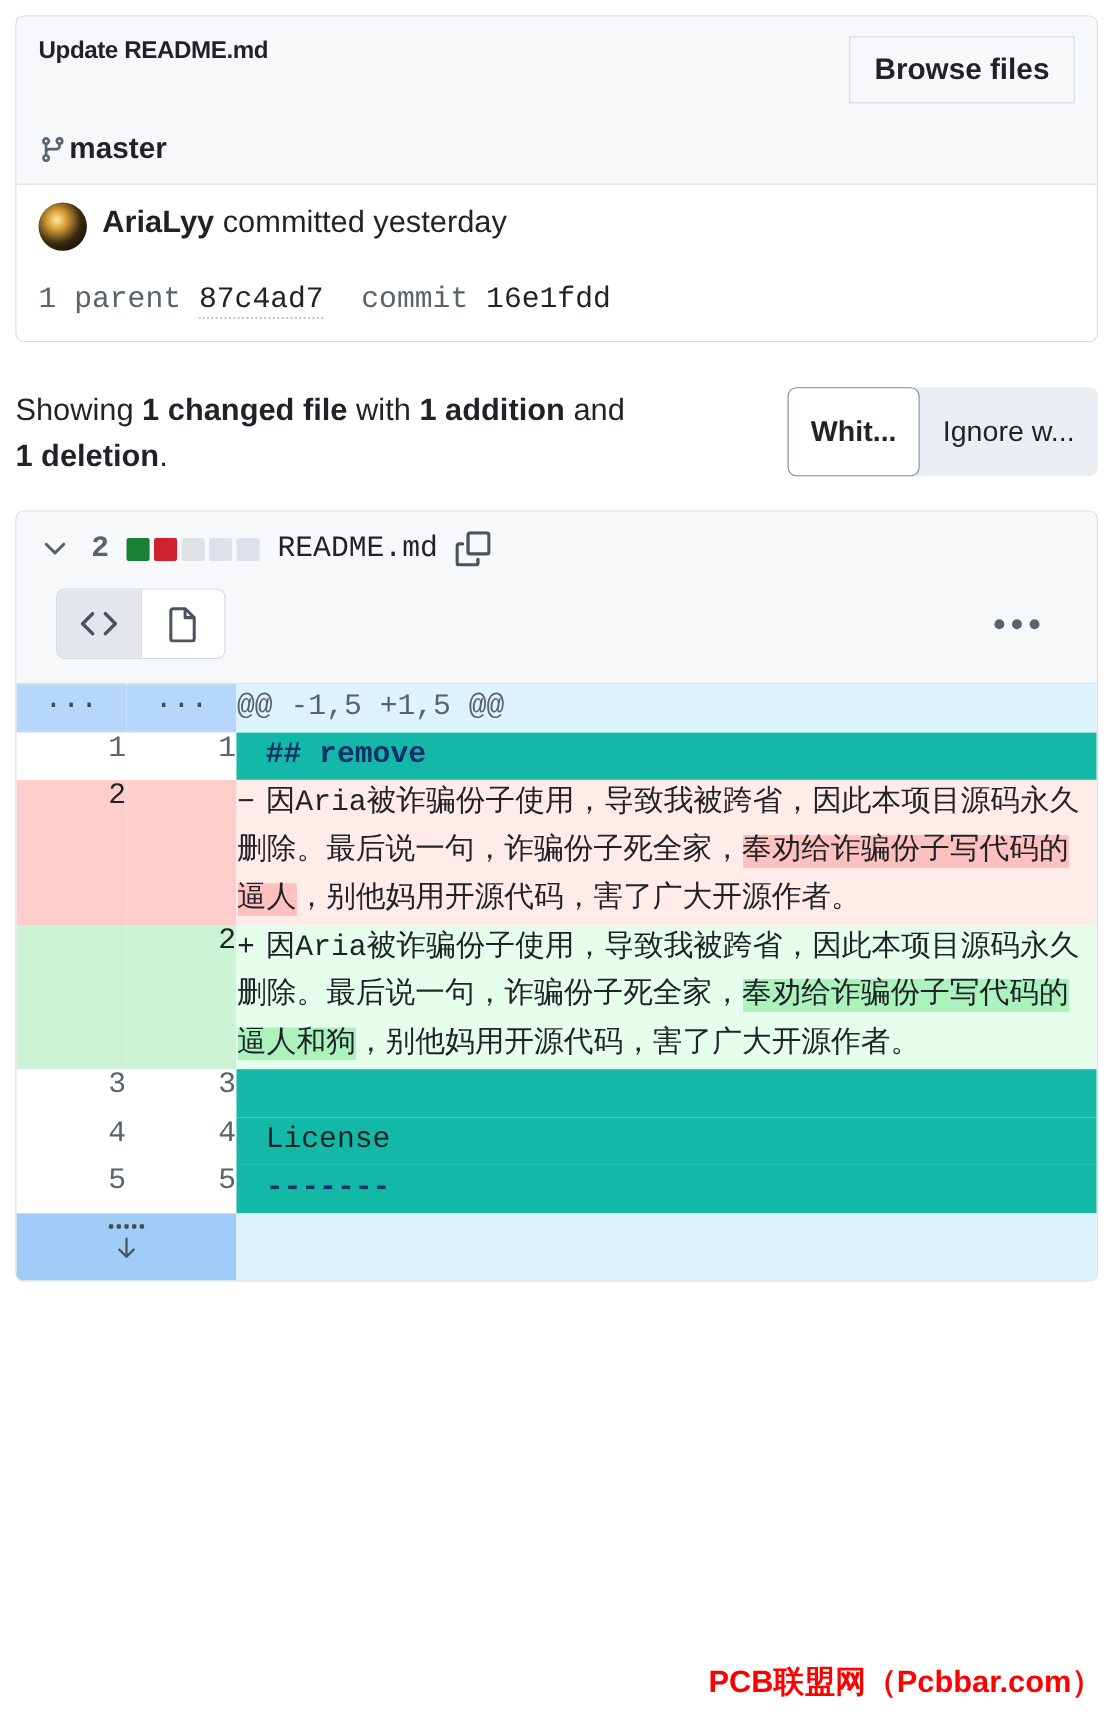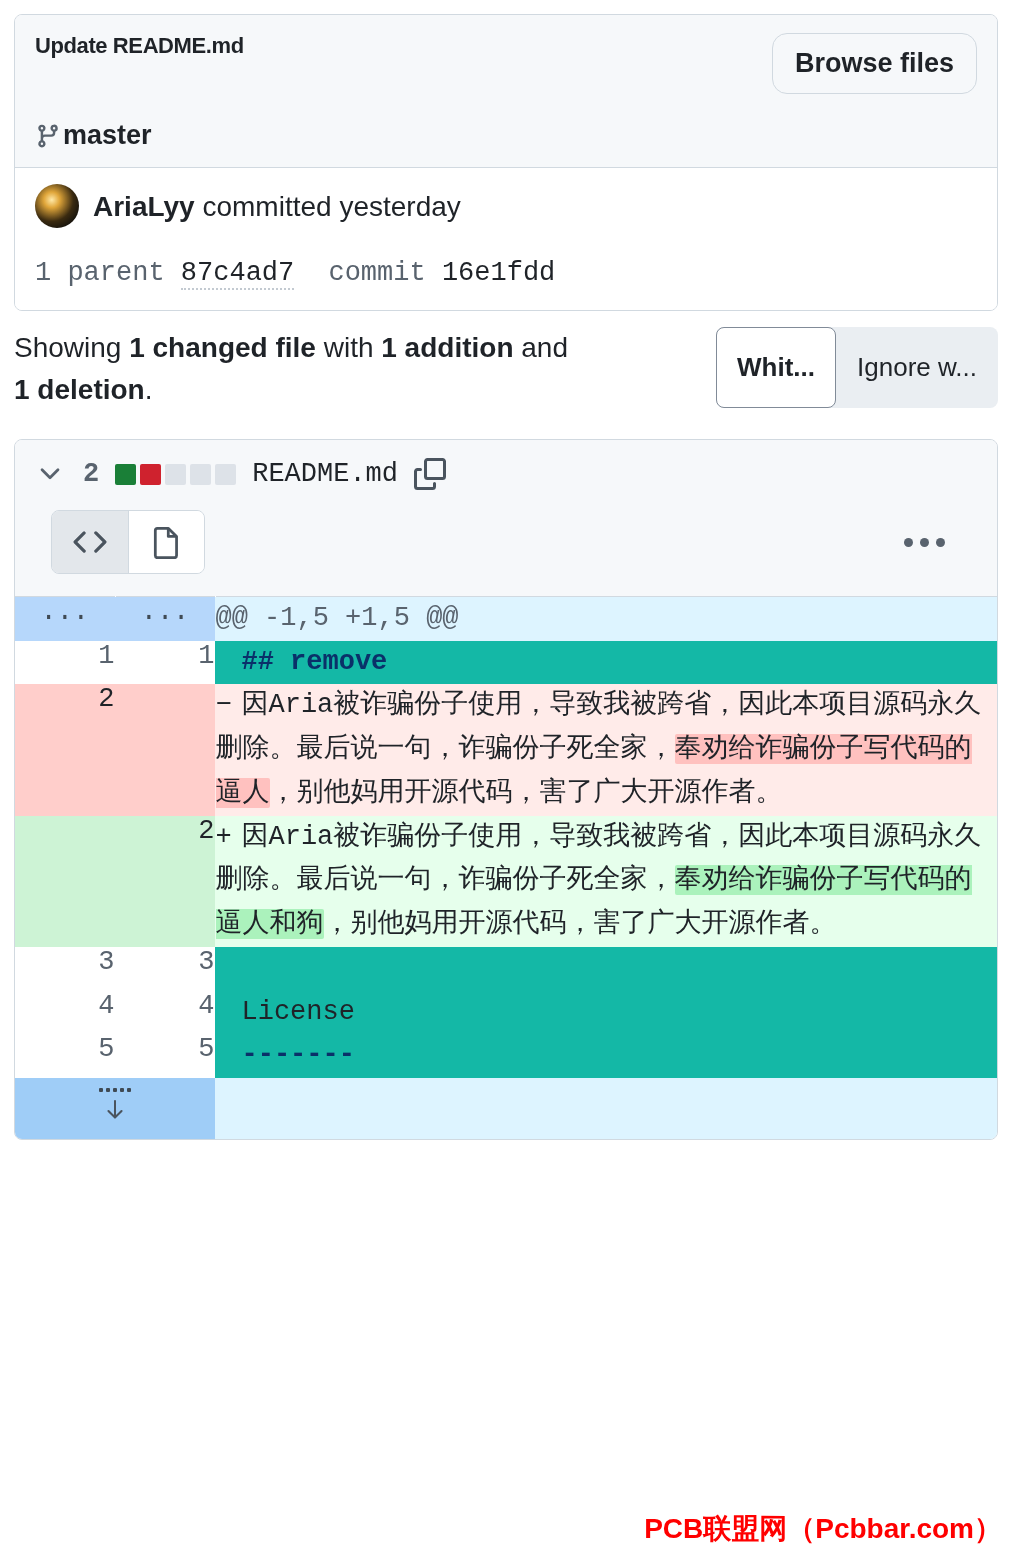--- a/index.html
+++ b/index.html
@@ -29,37 +29,37 @@
     display: flex; align-items: flex-start; justify-content: space-between; gap: 12px;
   }
   .commit-title {
     font-size: 22px; font-weight: 700; line-height: 1.2;
     letter-spacing: -0.4px; color: #1f2328; margin: 0;
   }
   .browse-files-btn {
     flex: none;
     background: #f6f8fa;
     border: 1px solid #d1d9e0;
-    border-radius: 15px;
+    border-radius: 0;
     padding: 14px 22px;
     font-size: 27px; font-weight: 600; color: #1f2328;
     white-space: nowrap; cursor: pointer;
     font-family: "Liberation Sans", sans-serif;
   }
   .branch-row {
     display: flex; align-items: center; gap: 2px; margin-top: 26px;
   }
   .branch-icon { width: 26px; height: 30px; flex: none; display: block; }
   .branch-name { font-size: 27px; font-weight: 700; color: #1f2328; }
 
   .commit-meta {
     padding: 16px 20px 22px 20px;
     background: #ffffff;
   }
-  .author-row { display: flex; align-items: center; gap: 14px; }
+  .author-row { display: flex; align-items: flex-start; gap: 14px; }
   .avatar {
     width: 44px; height: 44px; border-radius: 50%;
     flex: none;
     background:
       radial-gradient(circle at 38% 36%, #ffe9a8 0%, #e0a63a 20%, #3a2a10 55%, #12100c 80%),
       radial-gradient(circle at 42% 62%, #ffe9a8 0%, #d79a2e 18%, #2a1f0c 50%, #0d0b08 78%),
       #100e0a;
   }
   .author-line { font-size: 28px; color: #1f2328; line-height: 1.25; }
   .author-line b { font-weight: 700; }
@@ -70,21 +70,21 @@
     color: #59636e;
     white-space: nowrap;
   }
   .hash-row .mono-dark { color: #1f2328; }
   .hash-dotted { border-bottom: 2px dotted #c3cad1; }
   .gap-wide { display: inline-block; width: 18px; }
 
   
   .showing-row {
     display: flex; align-items: flex-start; justify-content: space-between;
-    margin-top: 16px; gap: 1px;
+    margin-top: 41px; gap: 1px;
   }
   .showing-text {
     font-size: 28px; line-height: 1.5; color: #1f2328; max-width: 560px;
   }
   .showing-text b { font-weight: 700; }
   .diff-controls { display: flex; flex-direction: column; align-items: flex-end; gap: 14px; }
   .seg-group {
     display: inline-flex; align-items: stretch;
     background: #eaeef2; border-radius: 8px; padding: 0;
   }

